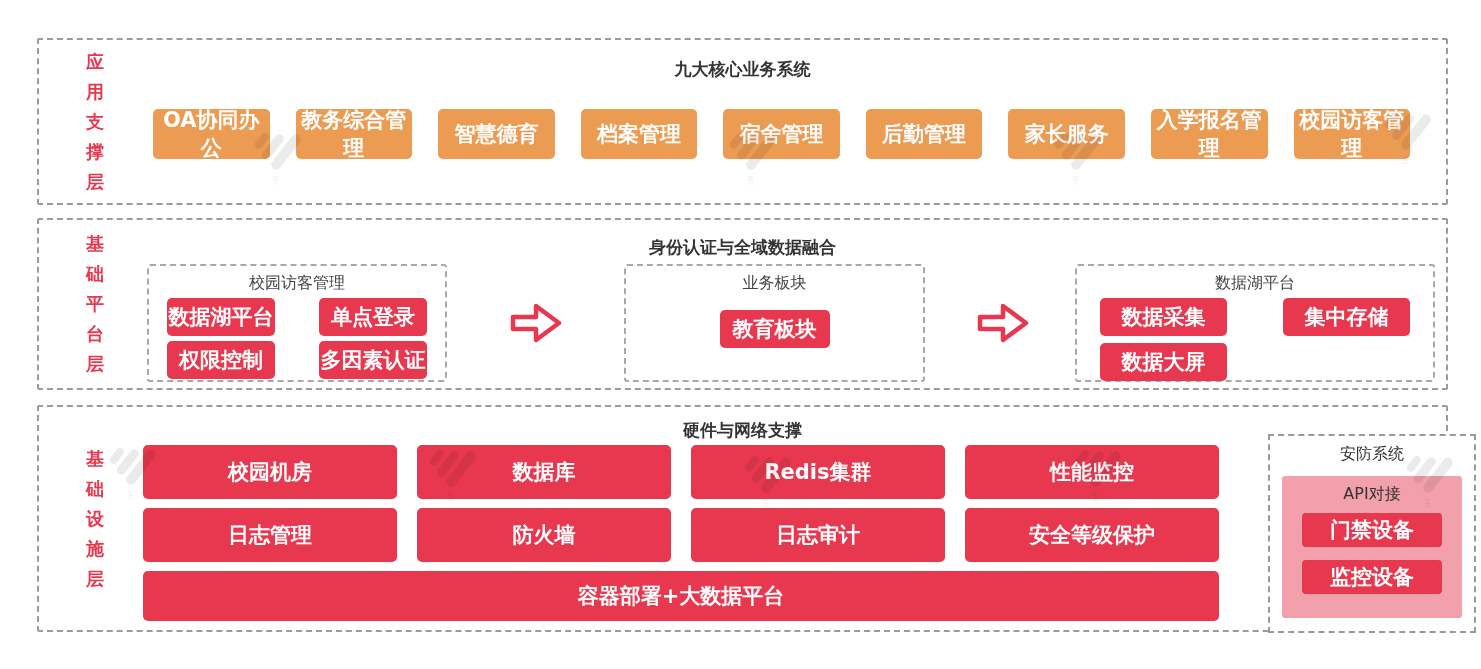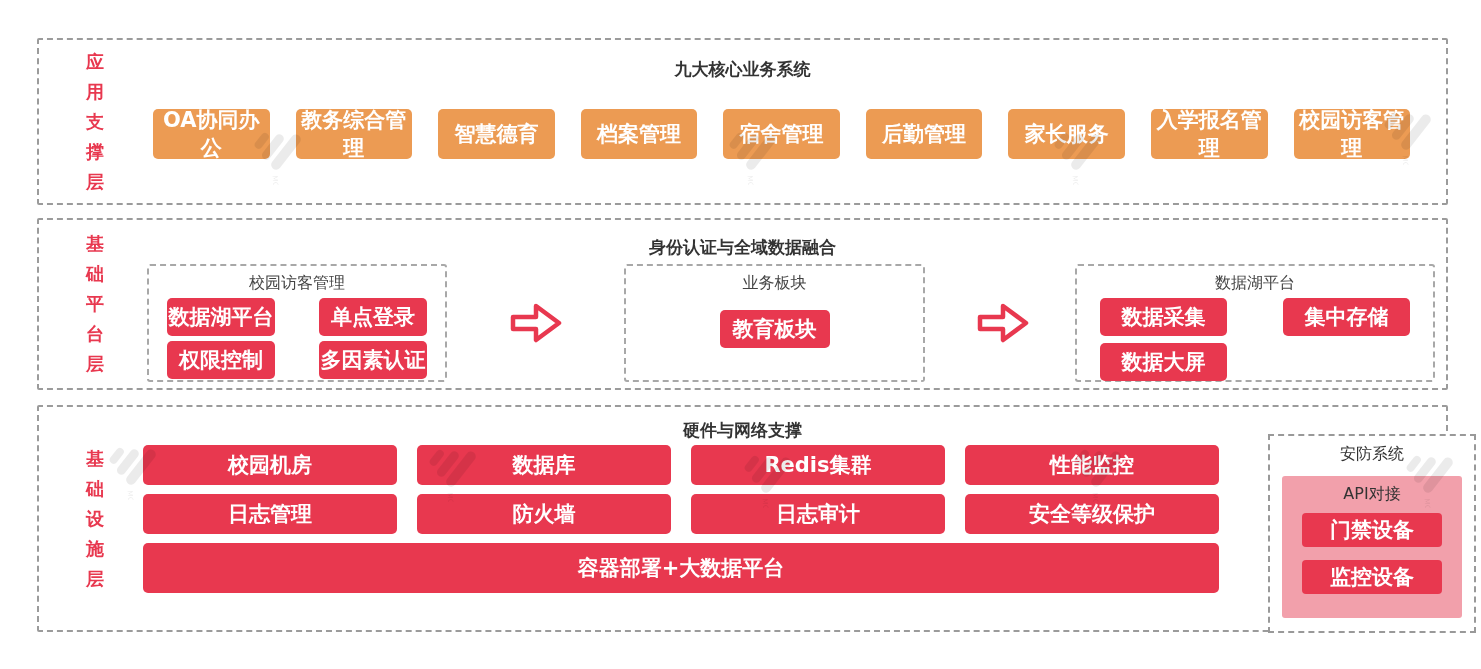--- a/index.html
+++ b/index.html
@@ -65,21 +65,21 @@
   .pgroup-grid .btn { height:38px; }
   .pgroup-business .btn { width:110px; height:38px; margin:16px auto 0; }
 
   .flow-arrow { position:absolute; top:82px; width:52px; height:42px; }
   .flow-arrow-1 { left:471px; }
   .flow-arrow-2 { left:938px; }
 
   
   .infra-grid { position:absolute; left:104px; top:38px; width:1076px; }
   .infra-row { display:flex; gap:20px; margin-bottom:9px; }
-  .infra-row .btn { flex:1; height:40px; }
+  .infra-row .btn { flex:1; height:54px; }
   .infra-wide { height:50px; margin-top:4px; }
 
   
   .security-panel {
     position:absolute; left:1229px; top:27px; width:208px; height:199px;
     border:2px dashed #999; box-sizing:border-box; background:#fff;
   }
   .security-title { text-align:center; font-size:16px; color:#333; margin-top:8px; }
   .pink-box {
     position:absolute; left:12px; right:12px; top:40px; bottom:13px;

